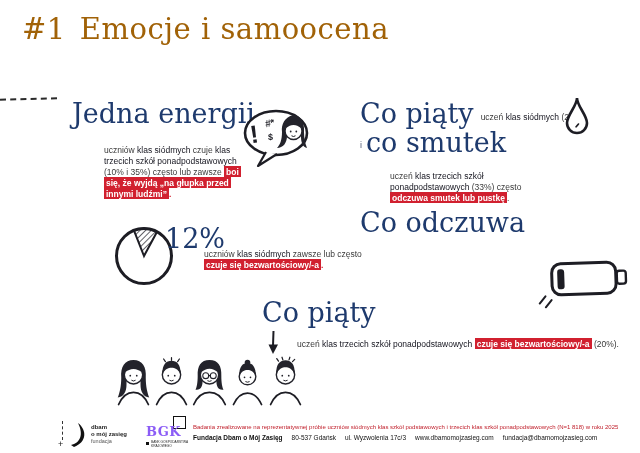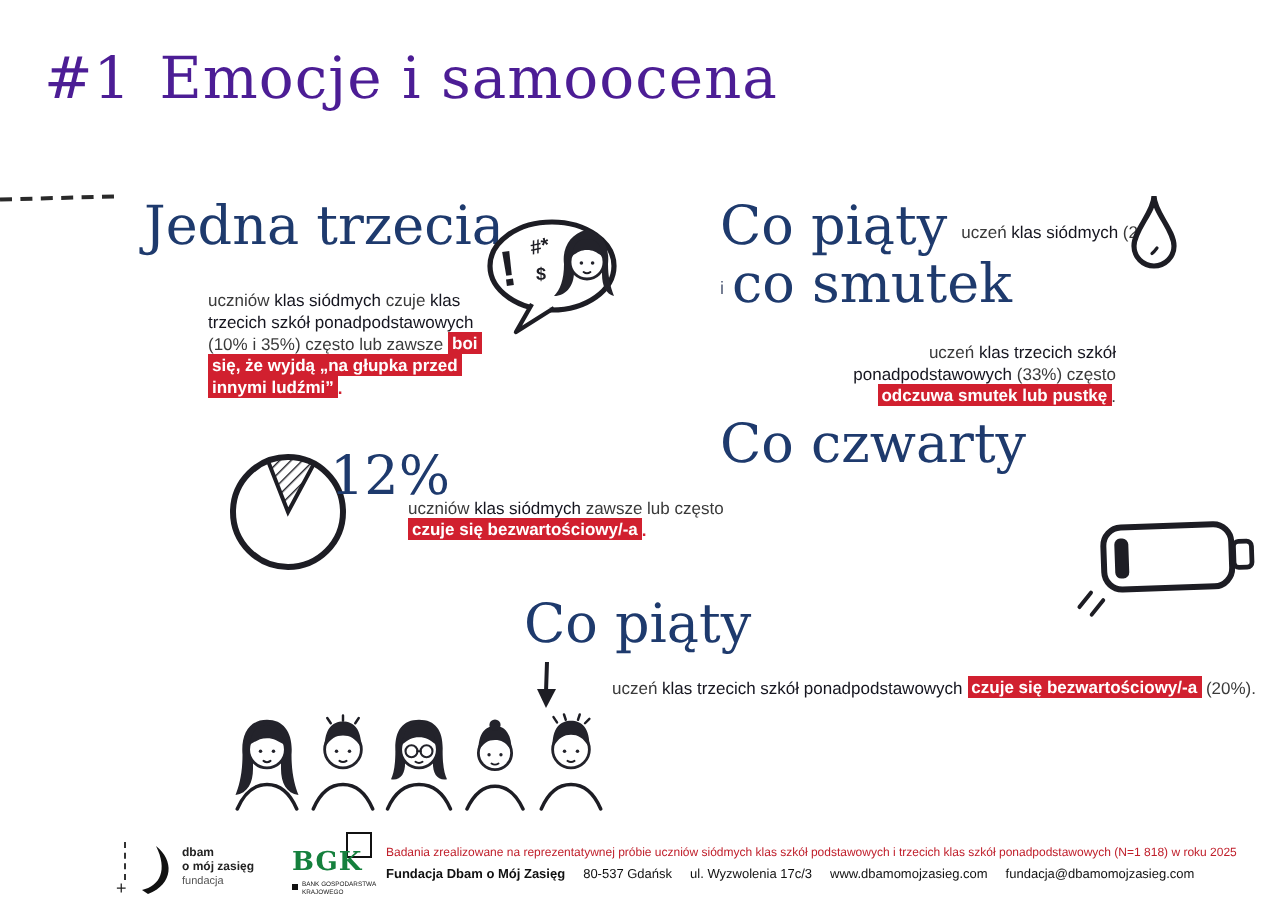--- a/index.html
+++ b/index.html
@@ -1,19 +1,19 @@
 <!DOCTYPE html>
 <html><head>
 <meta charset="utf-8">
 <style>
   html,body{margin:0;padding:0;background:#e8e8e8;}
   .slide{position:relative;width:640px;height:453px;background:#ffffff;overflow:hidden;
          font-family:"Liberation Sans",sans-serif;}
   
-  .title{position:absolute;left:22px;top:22px;color:#4c1d95;
+  .title{position:absolute;left:22px;top:12px;color:#a16207;
          font-family:"DejaVu Serif",serif;font-size:29px;letter-spacing:.5px;}
   .title .num{margin-right:14px;}
   
   .h-navy{font-family:"DejaVu Serif",serif;color:#1e3a6d;font-size:27px;
           line-height:29px;margin:0;font-weight:500;white-space:nowrap;}
   .conj{font-family:"Liberation Sans",sans-serif;font-size:9px;color:#55607a;
         margin-right:4px;position:relative;top:-4px;}
   .head-sub{font-size:8.5px;color:#3a3a3a;margin-left:7px;position:relative;top:-3px;}
   
   .body-txt{position:absolute;font-size:8.5px;line-height:11px;color:#3a3a3a;}
@@ -21,65 +21,65 @@
   .hl{background:#d1202f;color:#ffffff;font-weight:700;padding:.5px 2px;
       -webkit-box-decoration-break:clone;box-decoration-break:clone;}
   .dot-red{color:#d1202f;font-weight:700;}
   
   .dash-top{position:absolute;left:0;top:98px;width:57px;border-top:2.5px dashed #2a2a2a;
             transform:rotate(-1.5deg);}
   .s1-head{position:absolute;left:72px;top:99px;}
   .s1-body{left:104px;top:136px;width:146px;}
   .bubble{position:absolute;left:241px;top:107px;width:74px;height:64px;}
   .s2-head{position:absolute;left:360px;top:99px;}
-  .s2-body{left:390px;top:162px;width:168px;text-align:right;}
+  .s2-body{left:390px;top:162px;width:168px;}
   .drop{position:absolute;left:563px;top:96px;width:28px;height:41px;}
   .pie{position:absolute;left:111px;top:219px;width:66px;height:68px;}
   .s3-head{position:absolute;left:165px;top:224px;}
   .s3-body{left:204px;top:240px;width:160px;}
   .s4-head{position:absolute;left:360px;top:208px;}
   .s4-body{left:390px;top:240px;width:162px;}
   .battery{position:absolute;left:534px;top:256px;width:98px;height:52px;transform:rotate(-2deg);}
   .s5-head{position:absolute;left:262px;top:298px;}
-  .s5-body{left:297px;top:330px;width:340px;white-space:nowrap;text-align:center;}
+  .s5-body{left:297px;top:330px;width:340px;white-space:nowrap;}
   .arrow-down{position:absolute;left:266px;top:331px;width:15px;height:24px;}
   .people{position:absolute;left:116px;top:351px;display:flex;gap:3px;}
   .person{width:35px;height:58px;}
   
   .f-dash{position:absolute;left:62px;top:421px;height:19px;border-left:1.5px dashed #333;}
   .f-plus{position:absolute;left:58px;top:440px;font-size:9px;color:#222;line-height:9px;}
   .swoosh{position:absolute;left:69px;top:421px;width:19px;height:27px;}
   .dbam-txt{position:absolute;left:91px;top:424px;font-size:6px;line-height:7px;color:#222;}
   .dbam-txt .l1,.dbam-txt .l2{font-weight:700;}
   .dbam-txt .l3{color:#555;font-size:5.5px;}
   .bgk{position:absolute;left:146px;top:416px;width:48px;}
   .bgk-square{position:absolute;left:27px;top:0;width:11px;height:11px;border:1.6px solid #111;}
   .bgk-name{position:absolute;left:0;top:8px;font-family:"DejaVu Serif",serif;
-            font-weight:700;font-size:13px;color:#15803d;letter-spacing:.5px;}
+            font-weight:700;font-size:13px;color:#8b5cf6;letter-spacing:.5px;}
   .bgk-sub{position:absolute;left:0;top:25px;font-size:3.2px;line-height:3.8px;color:#222;
            padding-left:5px;}
   .bgk-bullet{position:absolute;left:0;top:26px;width:3px;height:3px;background:#111;}
   .f-note{position:absolute;left:193px;top:424px;width:440px;font-size:6px;color:#c0202c;}
   .f-contact{position:absolute;left:193px;top:434px;font-size:6.5px;color:#111;white-space:nowrap;}
   .f-contact .org{font-weight:700;margin-right:9px;}
   .f-contact .seg{margin-right:9px;}
   .ink{stroke:#1d1d24;fill:none;stroke-linecap:round;stroke-linejoin:round;}
 </style>
 </head>
 <body>
 
 <div class="slide">
 
   <div class="title">
     <span class="num">#1</span><span>Emocje i samoocena</span>
   </div>
 
   <div class="dash-top"></div>
 
-  <h2 class="h-navy s1-head">Jedna trzecia</h2>
+  <h2 class="h-navy s1-head">Jedna energii</h2>
   <p class="body-txt s1-body"><span>uczniów </span><span class="b">klas siódmych</span><span> czuje </span><span class="b">klas trzecich szkół ponadpodstawowych</span><span> (10% i 35%) często lub zawsze </span><span class="hl">boi się, że wyjdą „na głupka przed innymi ludźmi”</span><span class="dot-red">.</span></p>
 
   <svg class="bubble" viewBox="0 0 74 64">
     <ellipse cx="35" cy="26" rx="31" ry="22" fill="#fff" stroke="#1d1d24" stroke-width="2.6"></ellipse>
     <path d="M25,45 L17,59 L36,47" fill="#fff" stroke="#1d1d24" stroke-width="2.2" stroke-linejoin="round"></path>
     <text x="9" y="36" font-size="25" font-weight="bold" font-family="Liberation Sans,sans-serif" fill="#1d1d24" transform="rotate(-8 12 28)">!</text>
     <text x="24" y="20" font-size="10" font-weight="bold" font-family="Liberation Sans,sans-serif" fill="#1d1d24" transform="rotate(-12 26 16)">#*</text>
     <text x="27" y="33" font-size="9" font-weight="bold" font-family="Liberation Sans,sans-serif" fill="#1d1d24">$</text>
     <path d="M52,8 C44,10 40,17 41,25 C41,33 39,38 36,41 C42,41 46,36 46,29 L46,22 L60,22 L60,30 C60,36 62,40 66,41 C64,36 63,31 63,25 C64,15 59,8 52,8 Z" fill="#23232b"></path>
     <circle cx="52.5" cy="24" r="8.5" fill="#fff" stroke="#23232b" stroke-width="1.4"></circle>
@@ -105,21 +105,21 @@
       <pattern id="hatch" width="4" height="4" patternUnits="userSpaceOnUse" patternTransform="rotate(45)">
         <line x1="0" y1="0" x2="0" y2="4" stroke="#1d1d24" stroke-width="1.4"></line>
       </pattern>
     </defs>
     <circle cx="33" cy="37" r="27.5" fill="#fff" stroke="#1d1d24" stroke-width="3"></circle>
     <path d="M33,37 L23,11.5 A27.5,27.5 0 0 1 46,12.8 Z" fill="url(#hatch)" stroke="#1d1d24" stroke-width="2"></path>
   </svg>
   <h2 class="h-navy s3-head">12%</h2>
   <p class="body-txt s3-body"><span>uczniów </span><span class="b">klas siódmych</span><span> zawsze lub często </span><span class="hl">czuje się bezwartościowy/-a</span><span class="dot-red">.</span></p>
 
-  <h2 class="h-navy s4-head">Co czwarty</h2>
+  <h2 class="h-navy s4-head">Co odczuwa</h2>
 
   <svg class="battery" viewBox="0 0 98 52">
     <path d="M5,46 L11,39 M11,50 L17,43" class="ink" stroke-width="2"></path>
     <rect x="18" y="7" width="64" height="31" rx="9" fill="#fff" stroke="#1d1d24" stroke-width="3"></rect>
     <rect x="83" y="16" width="9" height="13" rx="2.5" fill="#fff" stroke="#1d1d24" stroke-width="2.4"></rect>
     <rect x="23.5" y="12.5" width="7" height="20" rx="3" fill="#1d1d24"></rect>
   </svg>
 
   <h2 class="h-navy s5-head">Co piąty</h2>
   <svg class="arrow-down" viewBox="0 0 15 24">

